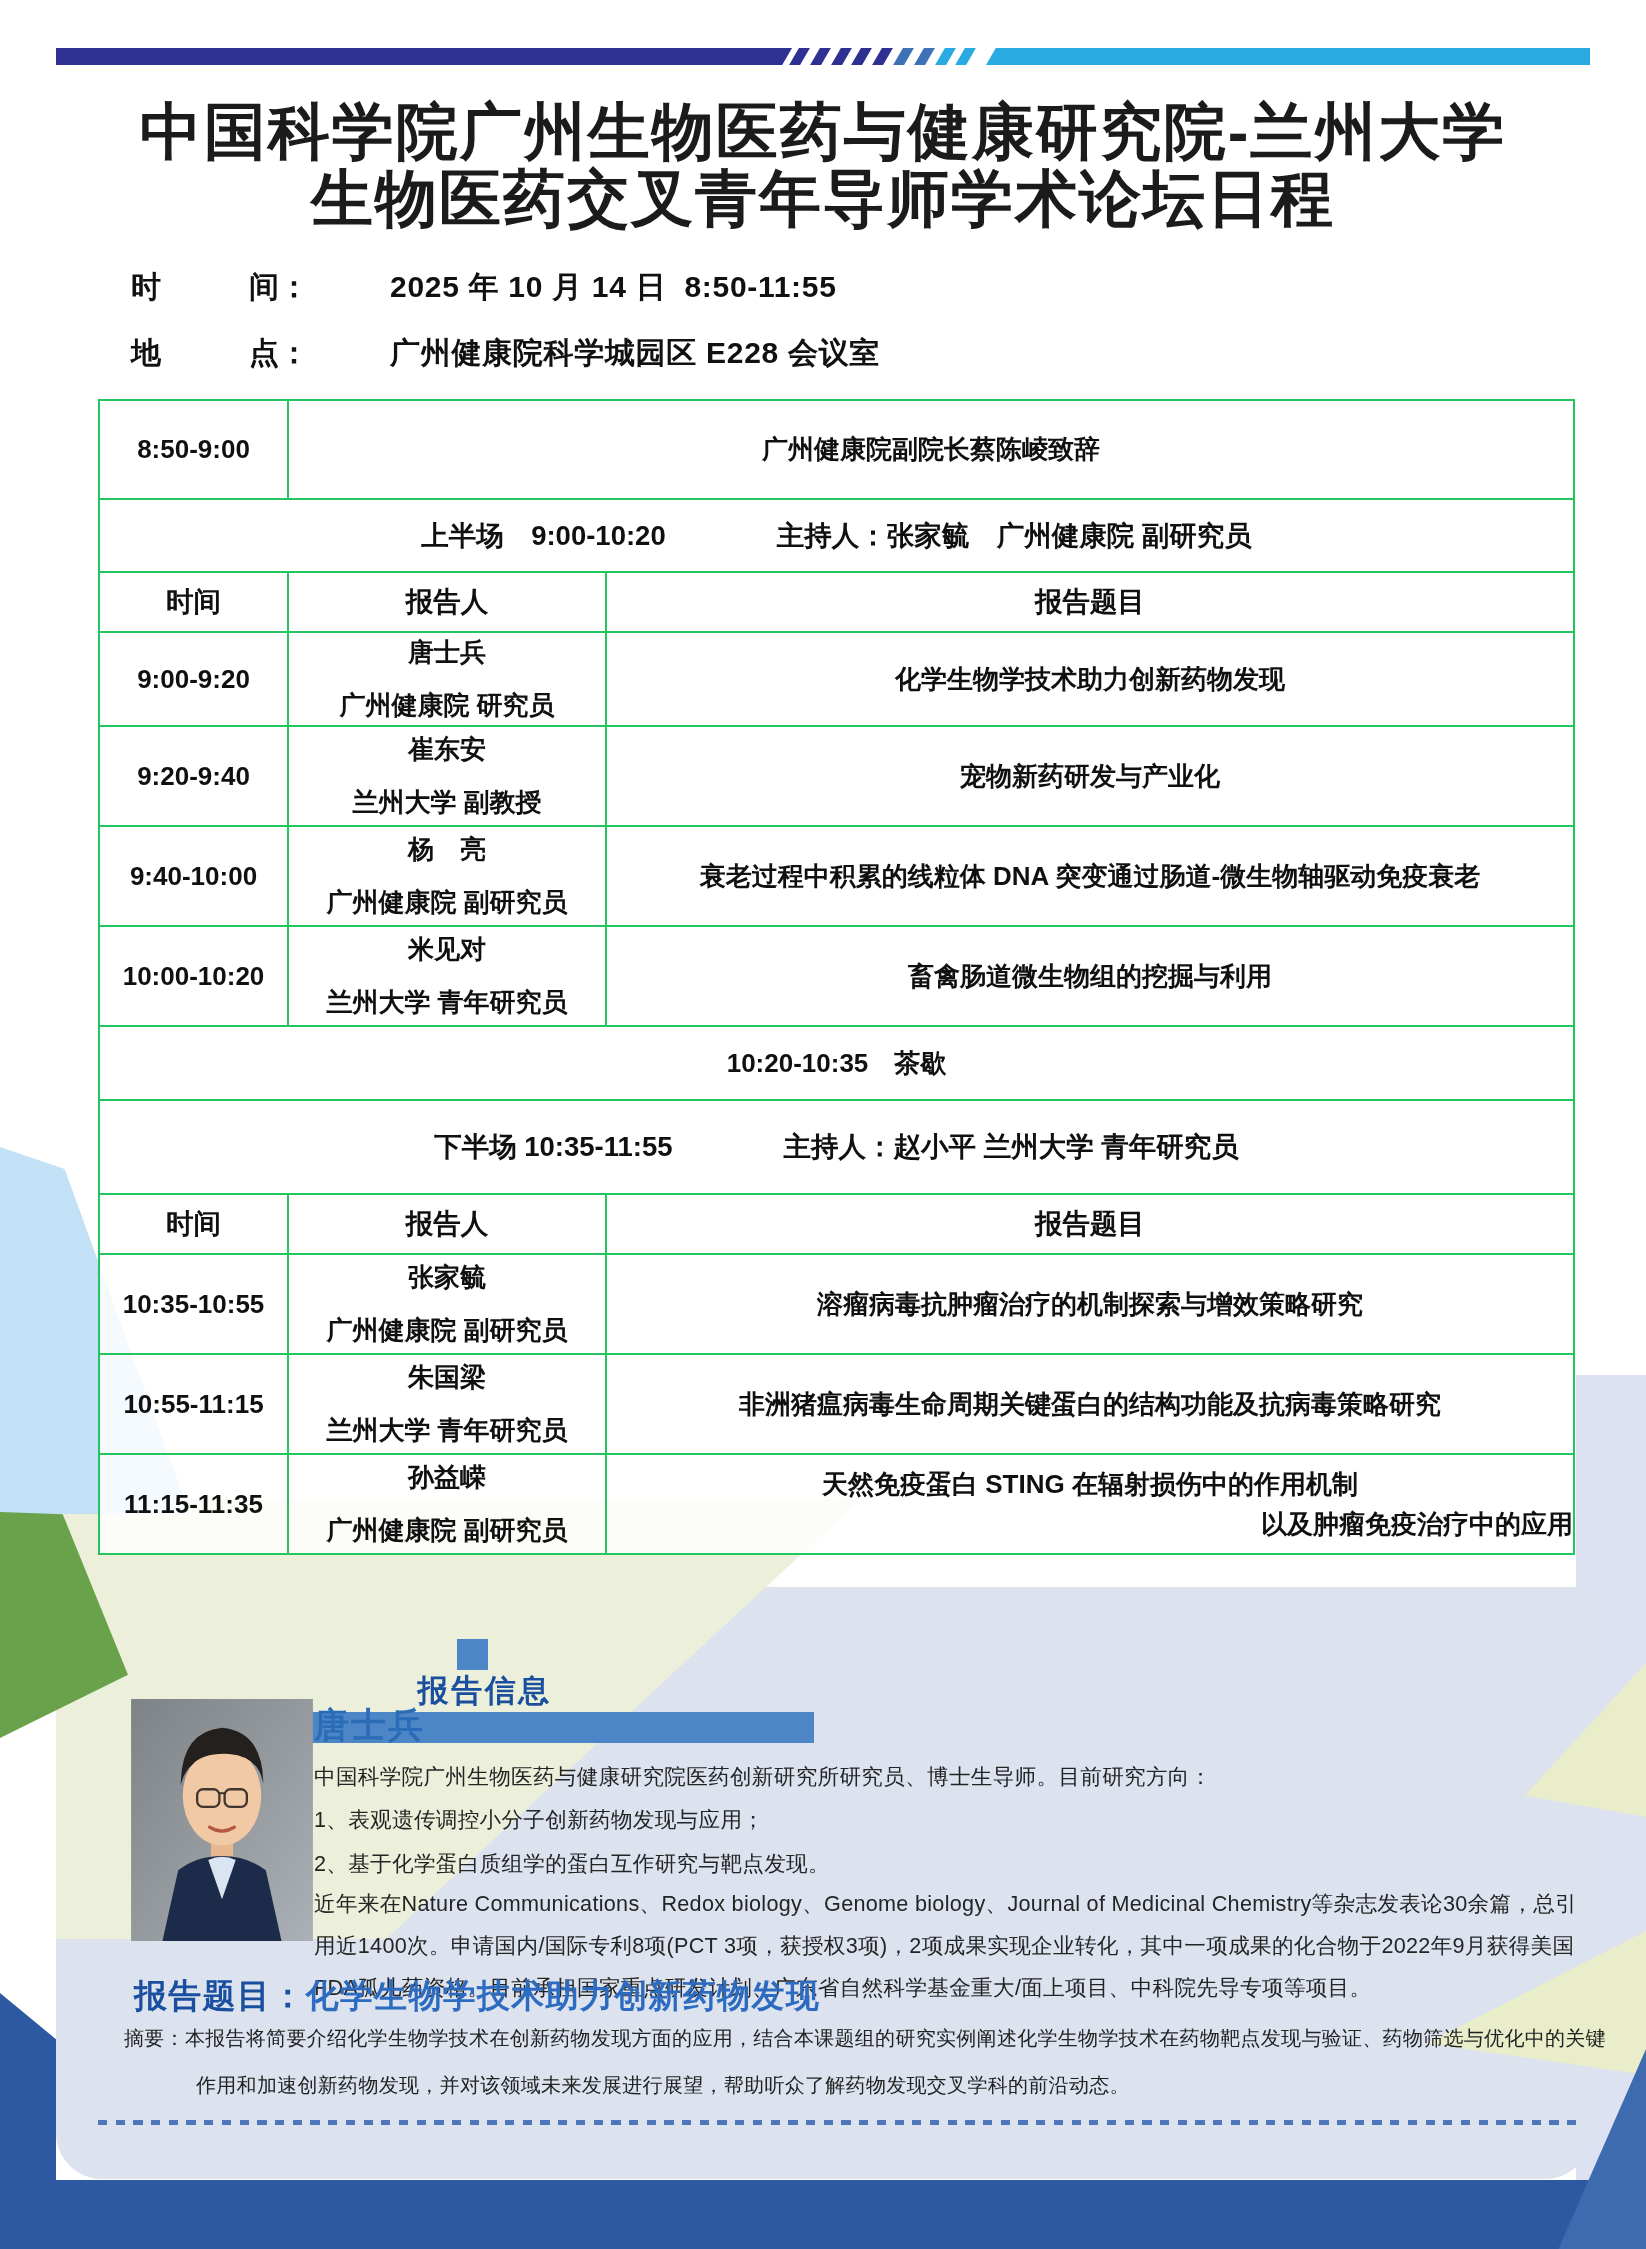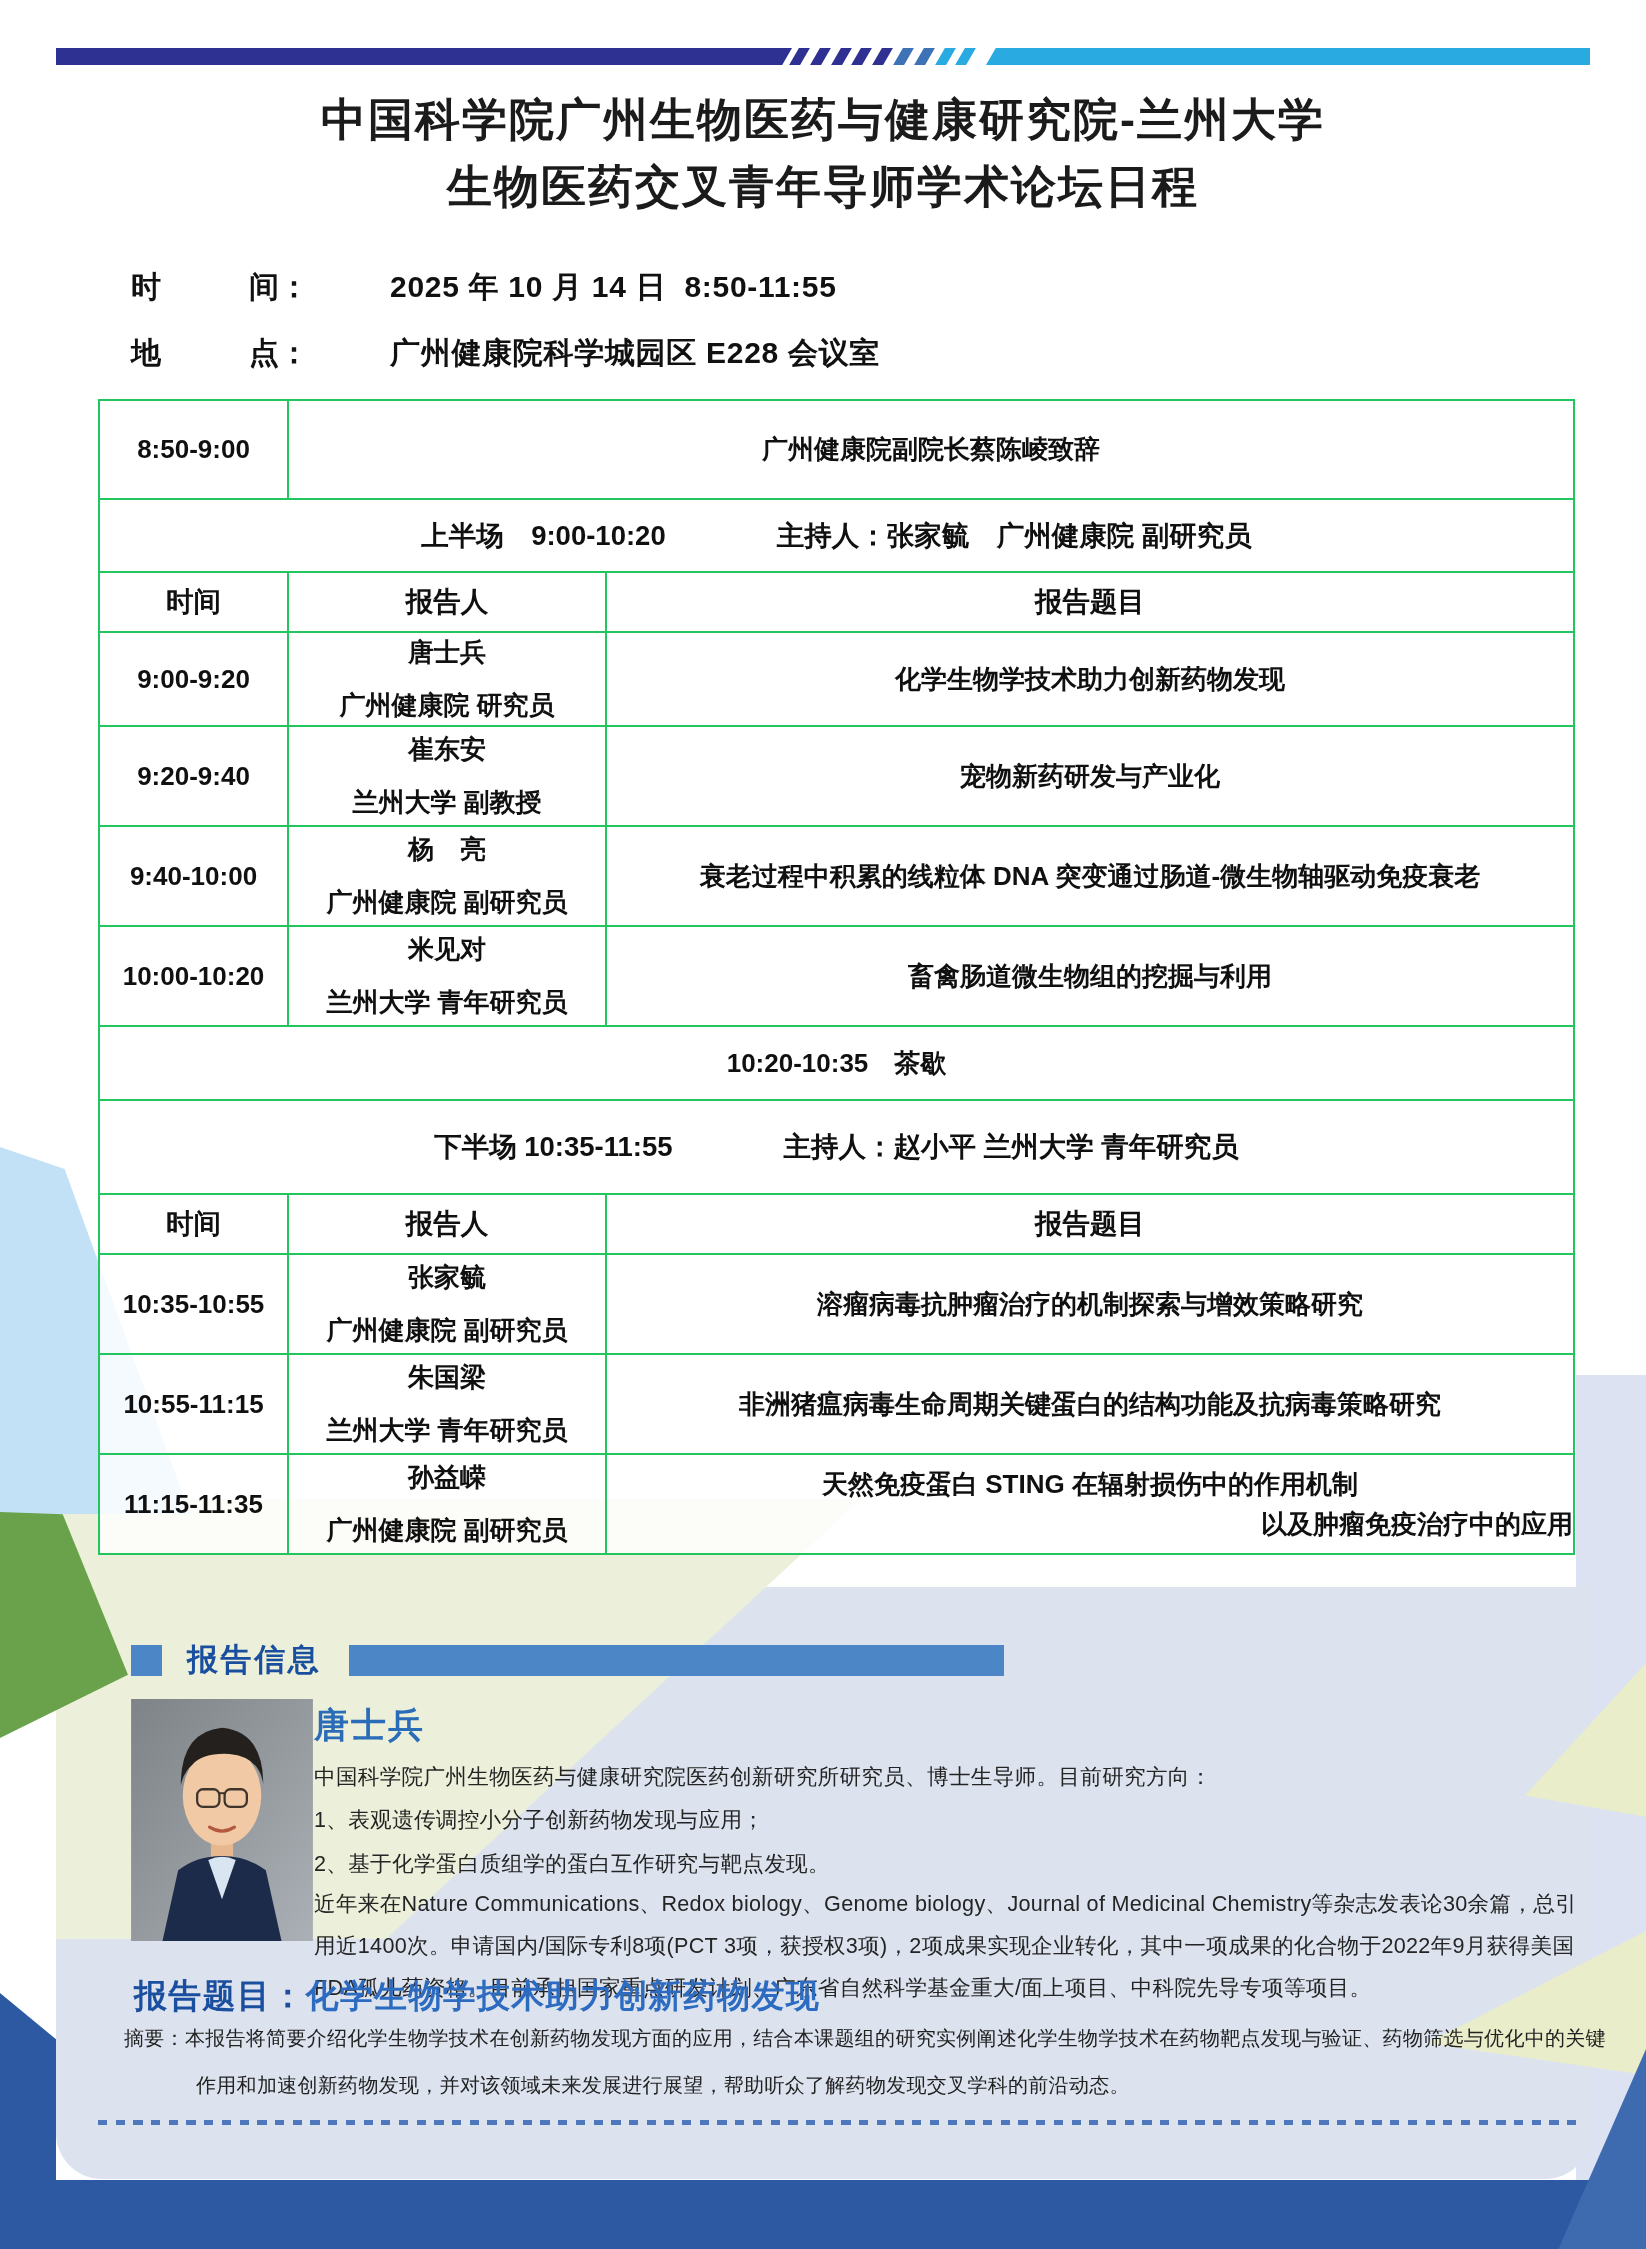--- a/index.html
+++ b/index.html
@@ -34,21 +34,21 @@
   
   #topbar{left:56px;top:48px;width:1533px;height:17px;z-index:10;}
   #topbar .seg-dark{position:absolute;left:0;top:0;width:736px;height:17px;background:#2e3192;
     clip-path:polygon(0 0,100% 0,calc(100% - 9.8px) 100%,0 100%);}
   #topbar .stripes{position:absolute;left:738px;top:0;height:17px;display:flex;}
   #topbar .stripe{width:11px;height:17px;margin-right:9.8px;transform:skewX(-30deg);}
   #topbar .seg-light{position:absolute;left:930px;top:0;width:604px;height:17px;background:#29abe2;
     clip-path:polygon(9.8px 0,100% 0,100% 100%,0 100%);}
 
   
-  .title-line{left:0;width:1646px;text-align:center;font-size:45px;font-weight:bold;
+  .title-line{left:0;width:1646px;text-align:center;font-size:62px;font-weight:bold;
     letter-spacing:2px;color:#1b1b1b;z-index:10;}
   #title1{top:90px;} #title2{top:157px;}
   .meta-row{left:131px;display:flex;align-items:flex-start;font-size:30px;font-weight:bold;color:#111;z-index:10;}
   #meta-time{top:267px;} #meta-place{top:333px;}
   .meta-label{width:178px;display:flex;justify-content:space-between;}
   .meta-value{margin-left:81px;letter-spacing:0.7px;white-space:pre;}
 
   
   #sched{left:98px;top:399px;width:1477px;border-collapse:collapse;table-layout:fixed;z-index:10;position:absolute;}
   #sched td{border:2px solid #22c55e;text-align:center;vertical-align:middle;
@@ -56,21 +56,21 @@
   #sched .c-time{width:189px;} #sched .c-spk{width:318px;}
   #sched tr.r148 td{height:97px;} #sched tr.r140 td{height:92px;}
   #sched tr.r150 td{height:98px;} #sched tr.r110 td{height:72px;}
   #sched tr.r108 td{height:71px;} #sched tr.r88 td{height:58px;}
   .sectline{display:flex;justify-content:center;gap:111px;font-size:27.5px;}
   .spk-affil{margin-top:18.3px;}
   .two-line div + div{margin-top:5px;text-align:right;}
   #sched .head td{font-size:27.5px;}
 
   
-  #info-header{left:131px;top:1639px;display:flex;align-items:center;z-index:10;}
+  #info-header{left:131px;top:1639px;display:flex;align-items:center;z-index:10;flex-direction:column;}
   #info-square{width:31px;height:31px;background:#4d86c6;}
   #info-title{margin-left:25px;font-size:31px;font-weight:bold;color:#1a4e9e;letter-spacing:2.6px;}
   #info-bar{margin-left:27.5px;width:655px;height:31px;background:#4d86c6;}
 
   #photo{left:131px;top:1699px;width:182px;height:242px;z-index:10;}
   #spk-name{left:314px;top:1702px;font-size:35px;font-weight:bold;color:#2b6cb8;letter-spacing:2px;z-index:10;}
   .bio{left:314px;width:1282px;font-size:21.6px;color:#242424;z-index:10;letter-spacing:0.3px;}
   #bio1{top:1762px;} #bio2{top:1805px;} #bio3{top:1849px;}
   #bio4{top:1883px;line-height:42px;}
 

